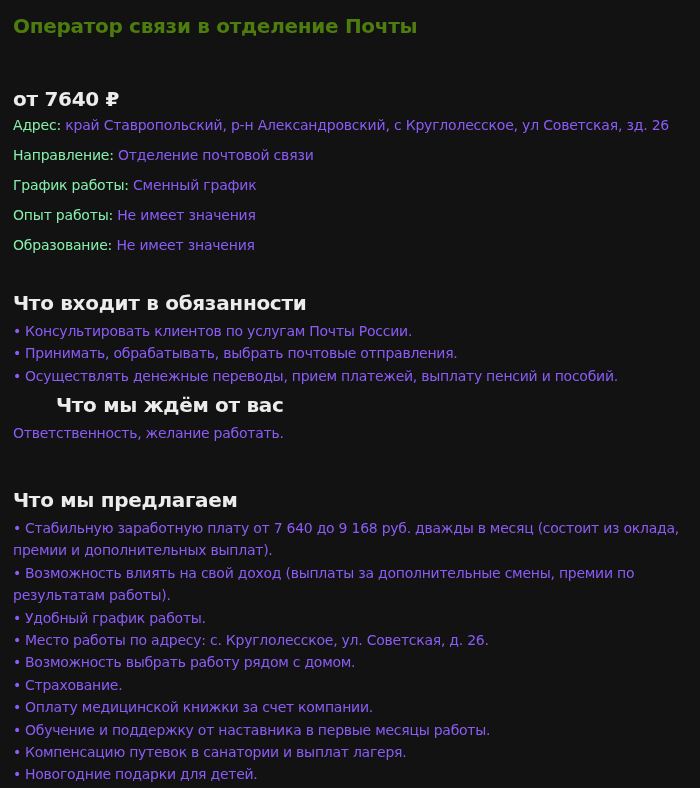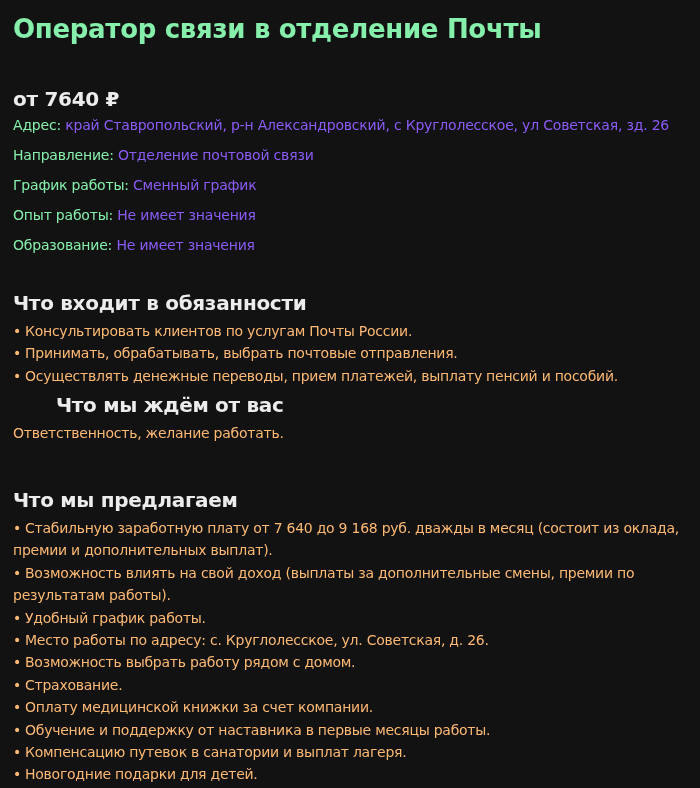--- a/index.html
+++ b/index.html
@@ -4,38 +4,38 @@
 <style>
   html, body { margin: 0; padding: 0; }
   body {
     width: 700px; height: 788px; overflow: hidden;
     background: #121212; color: #e8e8e8;
     font-family: "DejaVu Sans", "Liberation Sans", sans-serif;
   }
   .page { padding: 0 13px; position: relative; }
   .title {
     position: absolute; left: 13px; top: 14px; margin: 0;
-    font-size: 26px; font-weight: bold; color: #86efac; letter-spacing: -0.3px;
+    font-size: 20px; font-weight: bold; color: #4d7c0f; letter-spacing: -0.3px;
     white-space: nowrap;
   }
   .salary {
     position: absolute; left: 13px; top: 87px; margin: 0;
     font-size: 20px; font-weight: bold; color: #ececec; letter-spacing: -0.3px;
   }
   .meta { position: absolute; left: 13px; top: 115px; }
   .meta-row { height: 30px; font-size: 14px; line-height: 20px; white-space: nowrap; letter-spacing: -0.2px; }
   .meta-label { color: #86efac; }
   .meta-value { color: #8b5cf6; }
   .section { position: absolute; left: 13px; }
   .section h2 {
     margin: 0 0 6px 0; font-size: 20px; font-weight: bold; color: #ececec;
     line-height: 22px; letter-spacing: -0.3px;
   }
   .section p, .section li {
-    margin: 0; font-size: 14px; line-height: 22.4px; color: #fdba74; letter-spacing: -0.25px;
+    margin: 0; font-size: 14px; line-height: 22.4px; color: #8b5cf6; letter-spacing: -0.25px;
   }
   .section ul { list-style: none; margin: 0; padding: 0; }
   .section li { white-space: normal; width: 680px; }
   .bullet { margin-right: 4px; }
 </style>
 </head>
 <body>
 
 <div class="page">
   <h1 class="title">Оператор связи в отделение Почты</h1>

